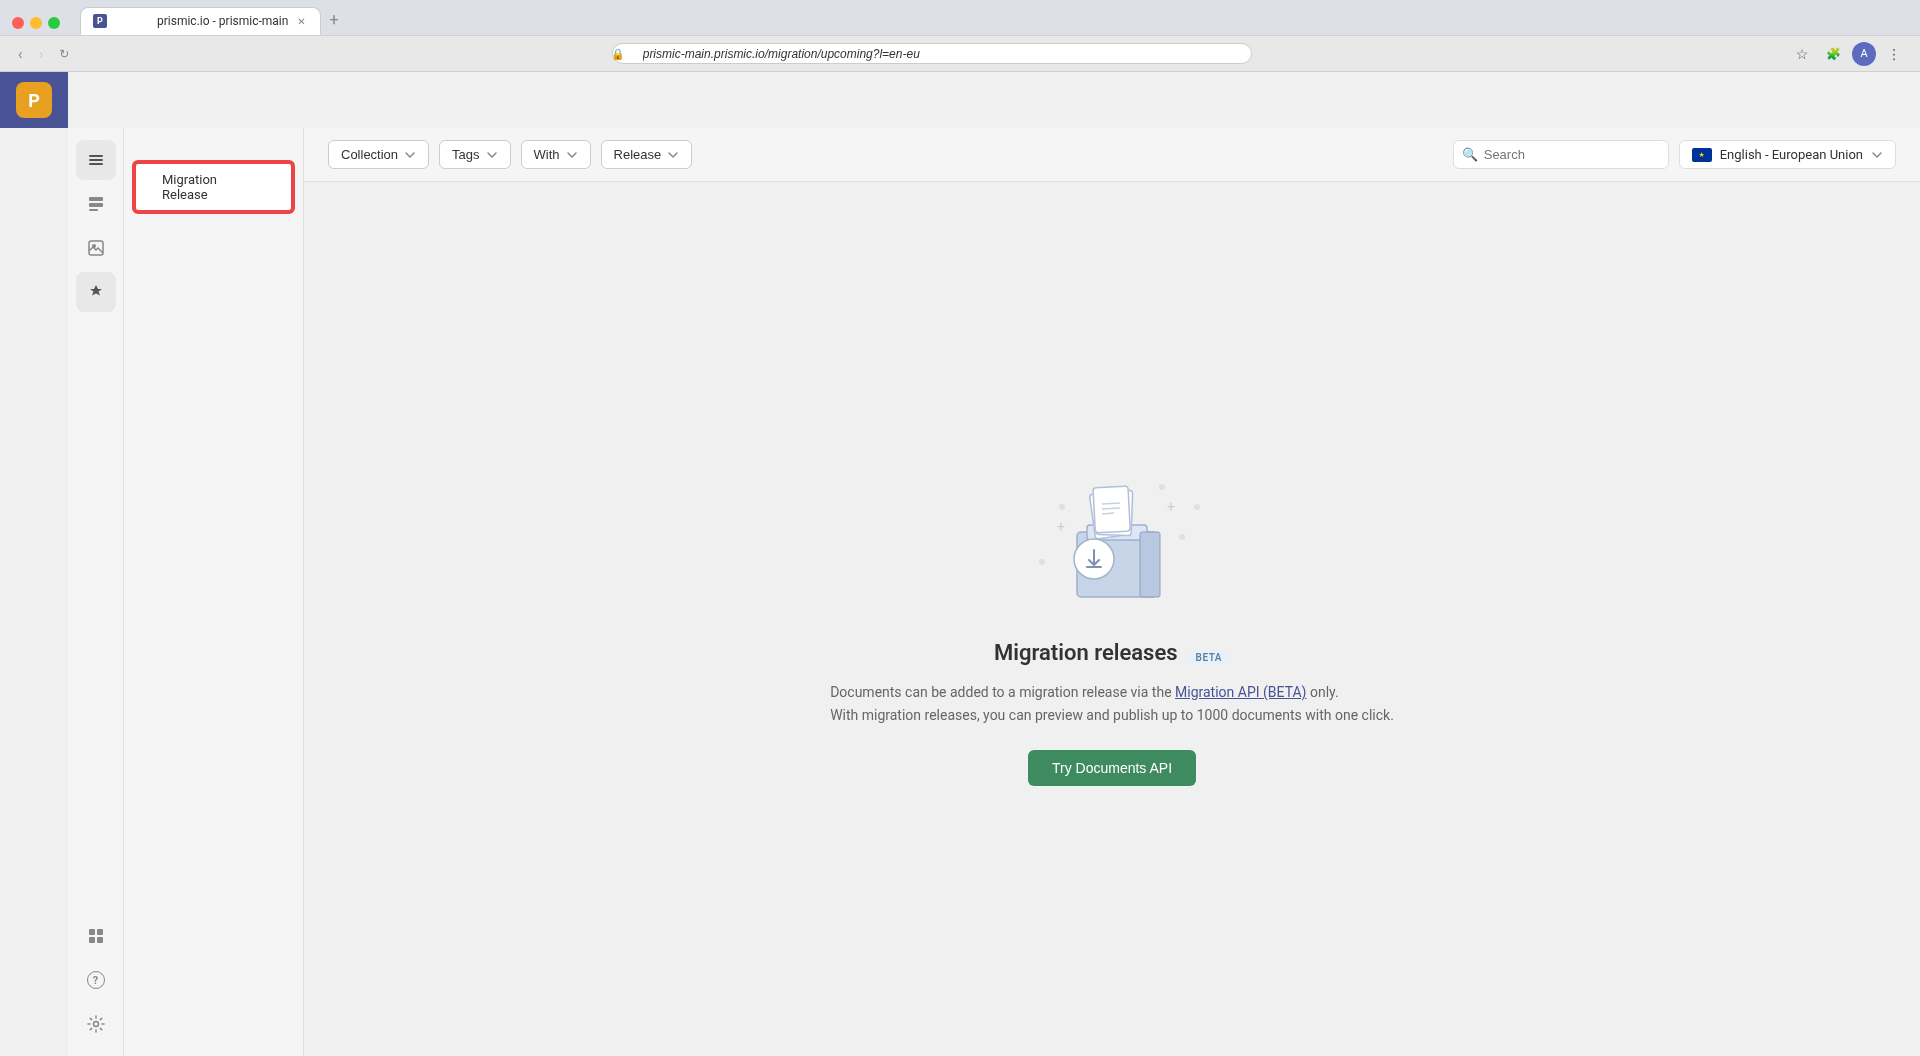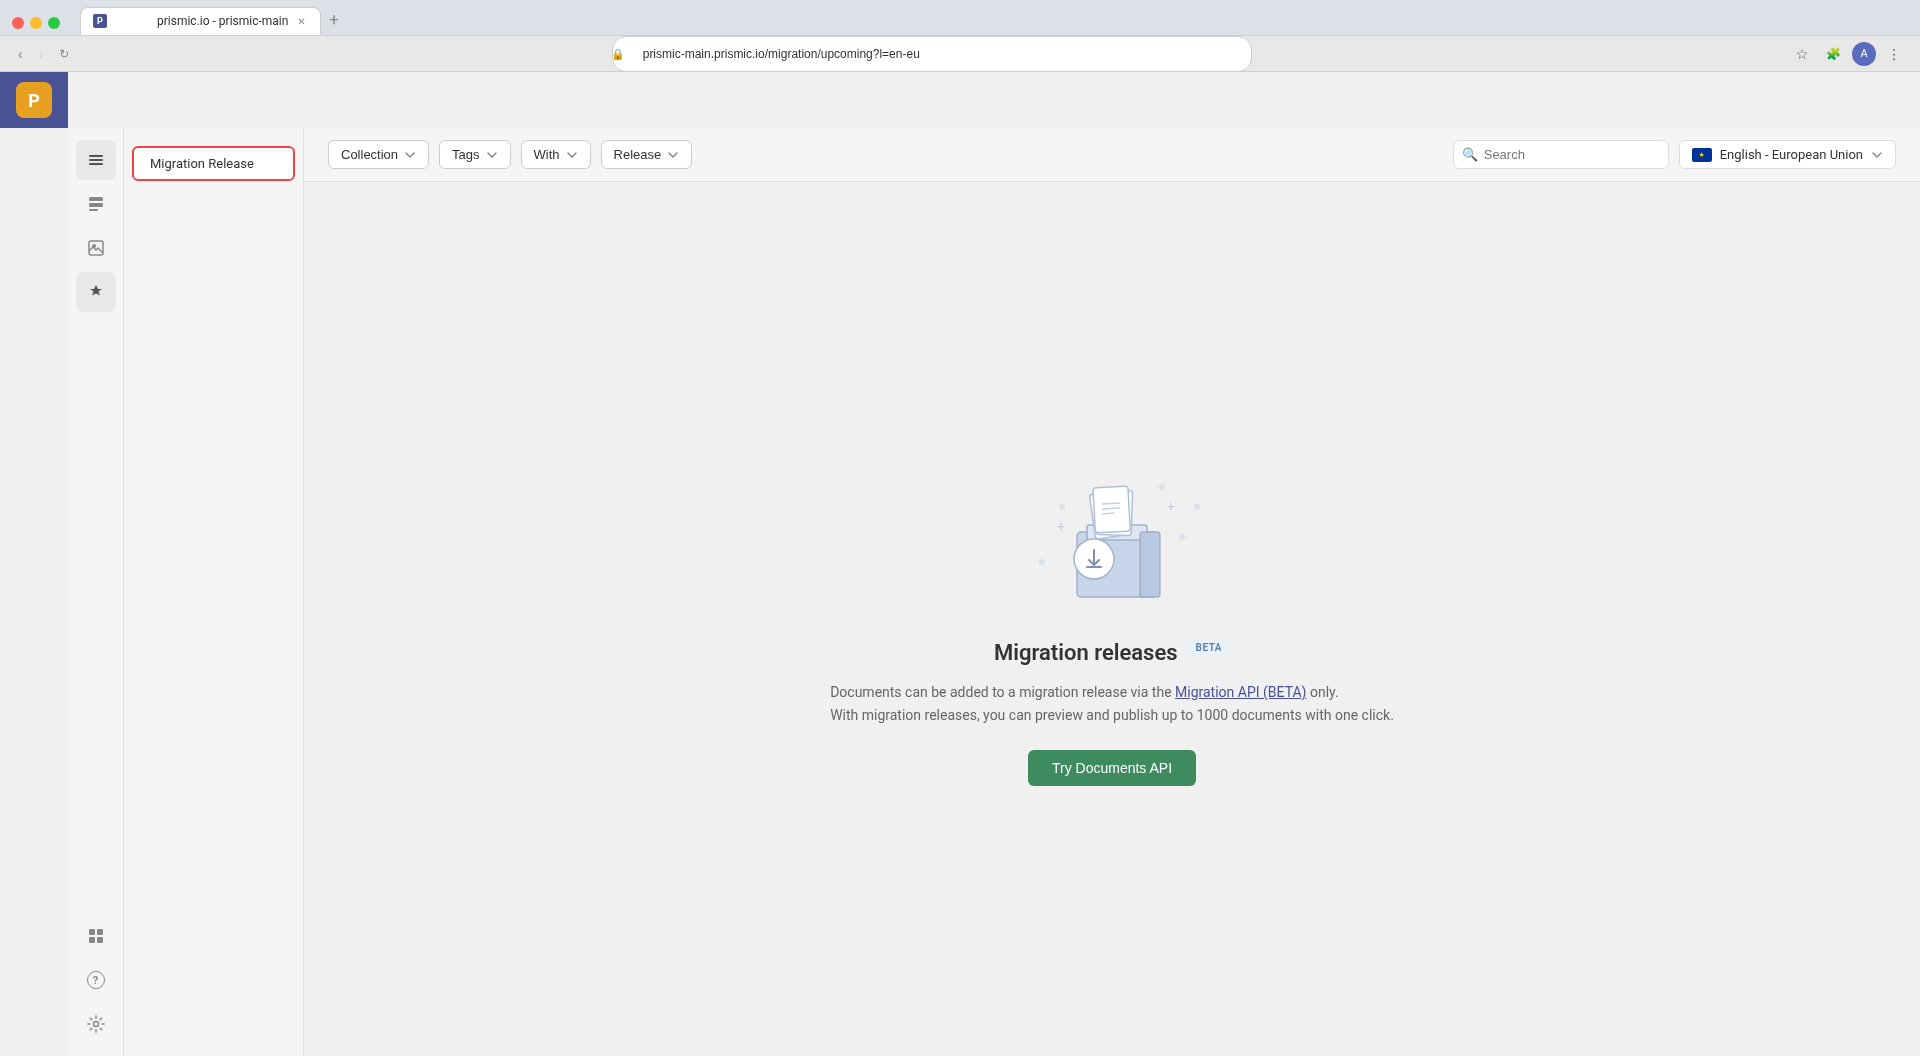--- a/index.html
+++ b/index.html
@@ -25,31 +25,32 @@
       background: #e8e8e8;
       height: 40px;
       display: flex;
       align-items: center;
       padding: 0 12px;
       gap: 8px;
       border-bottom: 1px solid #d0d0d0;
     }
     .address-input {
       flex: 1;
-      height: 36px;
+      height: 21px;
       border: 1px solid #ccc;
       border-radius: 14px;
       padding: 0 30px;
       font-size: 12px;
       background: white;
       color: #333;
       outline: none;
       max-width: 700px;
       margin: 4px auto;
       display: block;
+      font-style: italic;
     }
     .address-wrapper {
       flex: 1;
       display: flex;
       justify-content: center;
       position: relative;
     }
     .browser-toolbar-icons { display: flex; gap: 4px; align-items: center; }
     .toolbar-icon { width: 28px; height: 28px; border-radius: 4px; display: flex; align-items: center; justify-content: center; cursor: pointer; color: #555; font-size: 14px; }
 
@@ -174,27 +175,27 @@
 
     
     .sidebar-releases {
       width: 180px;
       background: #f5f5f5;
       border-right: 1px solid #e0e0e0;
       padding: 16px 0;
       overflow-y: auto;
     }
     .release-item {
-      padding: 8px 16px;
+      padding: 8px 26px;
       font-size: 13px;
       cursor: pointer;
       border-radius: 6px;
-      margin: 2px 8px;
+      margin: 16px 8px;
       background: white;
-      border: 2px solid #ef4444;
+      border: 4px solid #ef4444;
       color: #333;
     }
 
     
     .center-content {
       flex: 1;
       display: flex;
       flex-direction: column;
       align-items: center;
       justify-content: center;
@@ -205,21 +206,21 @@
     .illustration-container {
       margin-bottom: 24px;
     }
 
     
     .migration-title {
       font-size: 22px;
       font-weight: 600;
       color: #333;
       display: flex;
-      align-items: flex-start;
+      align-items: flex-end;
       gap: 10px;
       margin-bottom: 16px;
     }
     .beta-badge {
       background: #e8f0f8;
       color: #5c7fa8;
       font-size: 10px;
       font-weight: 600;
       padding: 2px 8px;
       border-radius: 4px;

